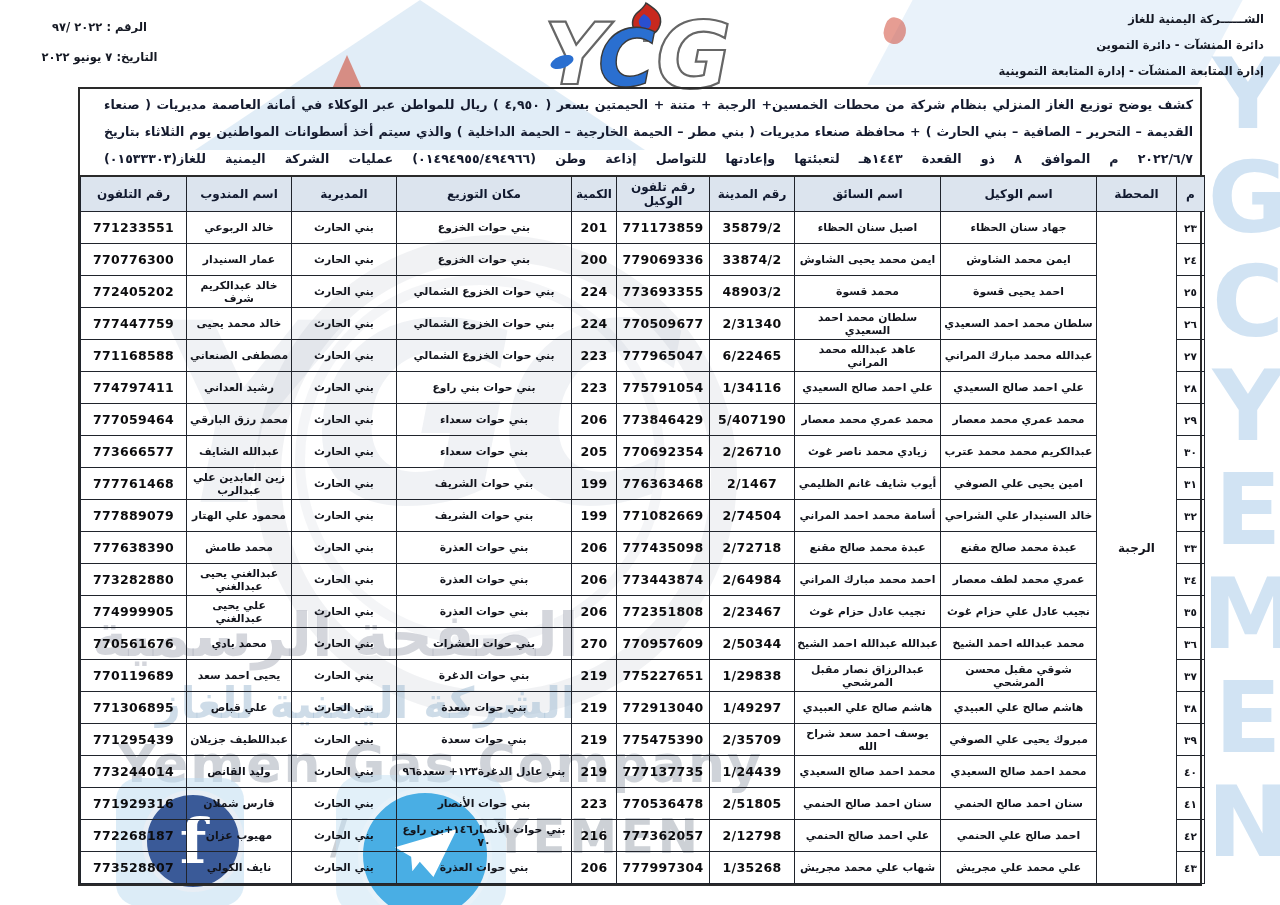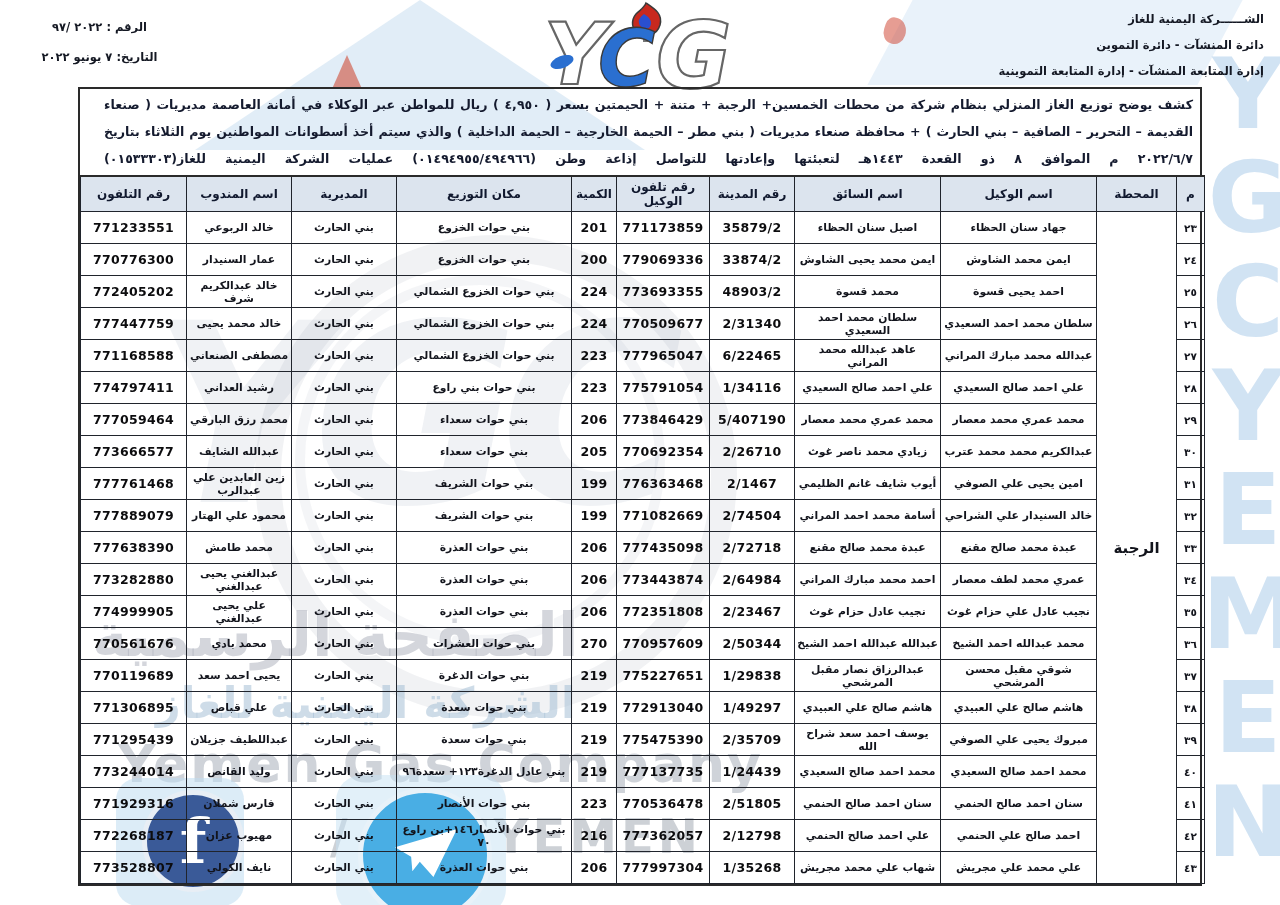--- a/index.html
+++ b/index.html
@@ -64,21 +64,21 @@
   table.dist{width:100%;border-collapse:collapse;table-layout:fixed;direction:rtl;
     border-top:2px solid #2a2a2a;}
   table.dist th{background:#dce4ee;border:1px solid #20242c;height:34px;
     font-size:12px;font-weight:bold;color:#10182e;padding:0 2px;}
   table.dist td{border:1px solid #20242c;height:31px;text-align:center;vertical-align:middle;
     font-weight:bold;padding:0 2px;background:transparent;}
   td.ar{font-size:10.8px;color:#12141c;}
   td.num{font-size:12.5px;color:#0c0c0e;font-family:"DejaVu Sans",sans-serif;letter-spacing:0.3px;}
   td.ar-num{font-size:10.5px;color:#12141c;}
   td.agent{background:#f0c9bc;}
-  td.station{font-size:15px;background:transparent;color:#12141c;margin-left:36px;}
+  td.station{font-size:12px;background:transparent;color:#12141c;margin-left:36px;}
 </style>
 </head>
 <body>
 
 <div class="wm-layer">
   <div class="wm wm-tri-main"></div>
   <div class="wm wm-tri-right"></div>
   <div class="wm wm-flame-small"></div>
   <div class="wm wm-red-dot"></div>
   <div class="wm wm-circle"></div>

